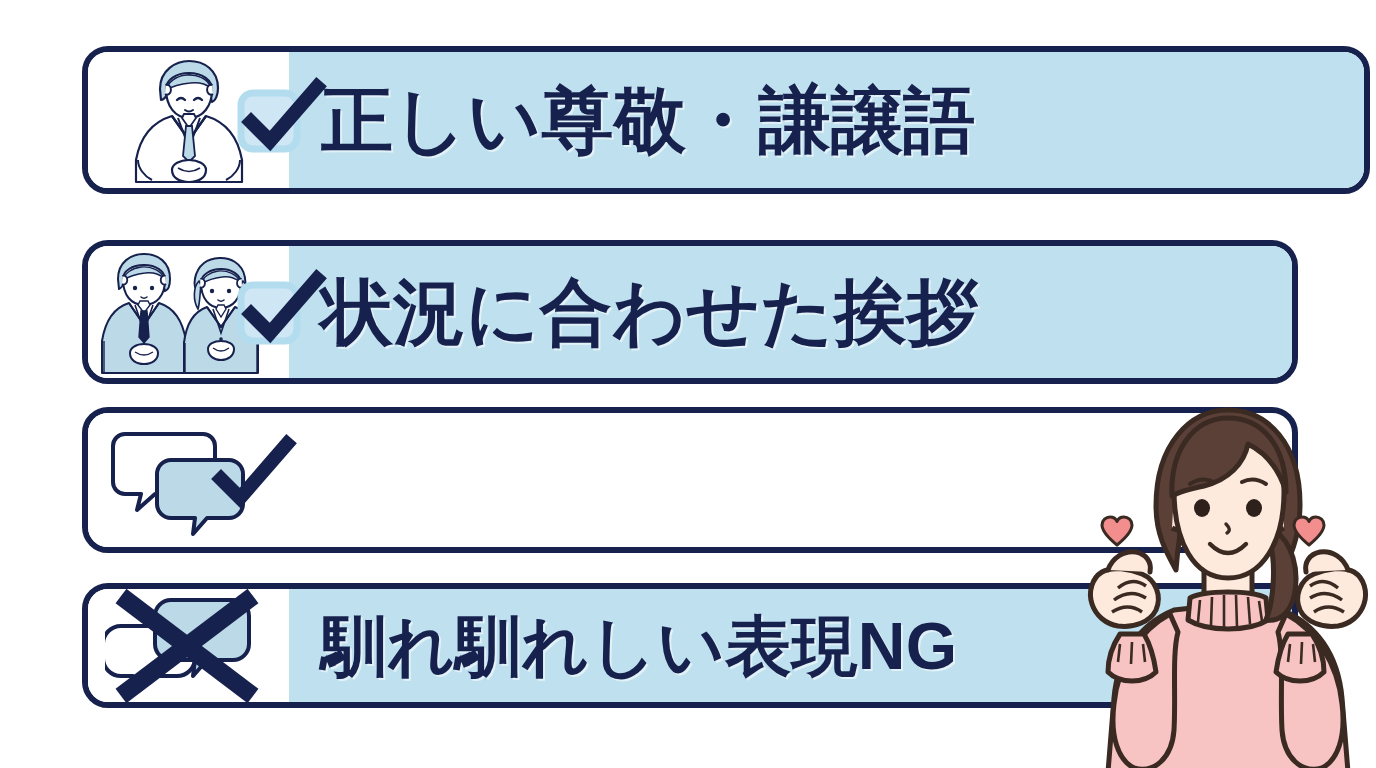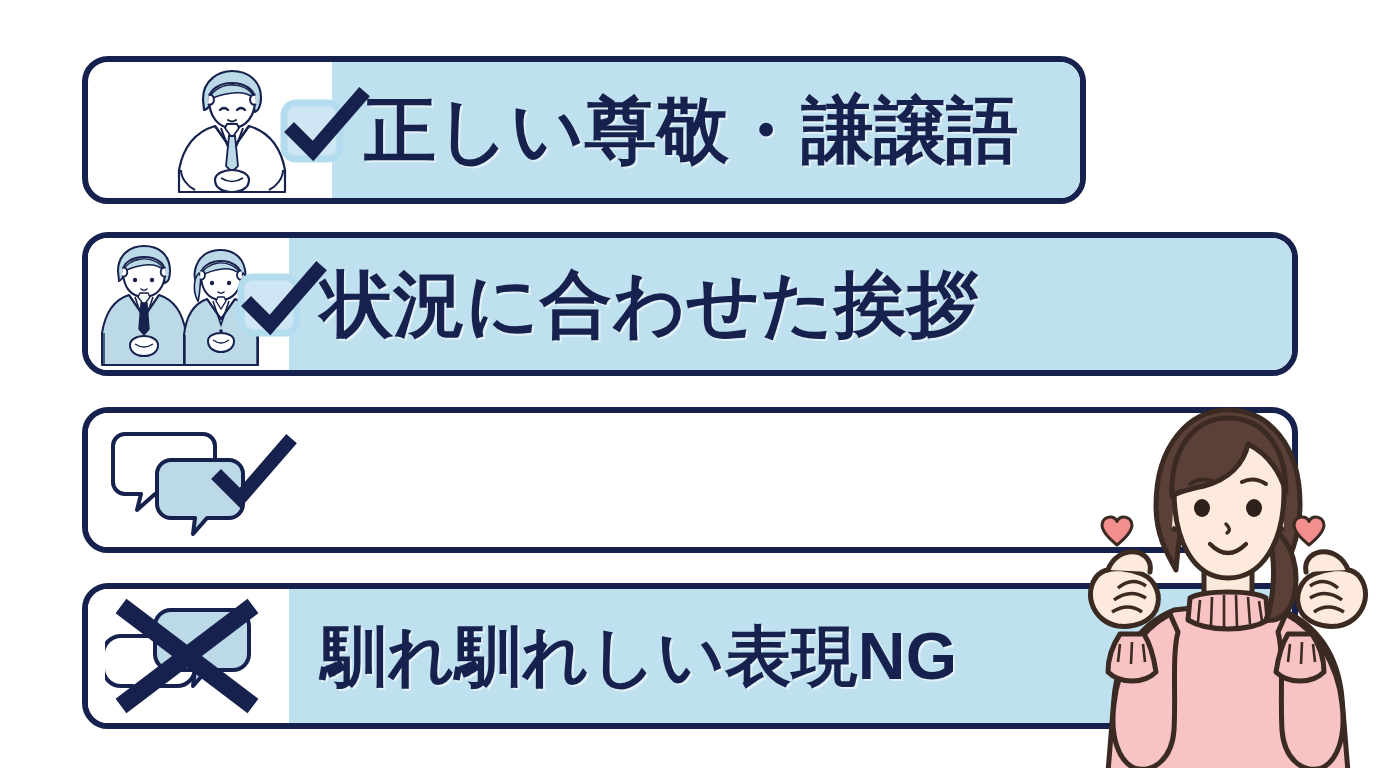--- a/index.html
+++ b/index.html
@@ -52,24 +52,24 @@
     font-size: 72px;
     line-height: 1;
     letter-spacing: 0.005em;
     white-space: nowrap;
     margin-left: 32px;
     text-shadow: 2px 2px 0 rgba(255,255,255,0.55);
   }
   .card-label.small { font-size: 66px; }
 
   
-  #card-1 { left: 82px;  top: 56px;  width: 1004px; height: 148px; padding-left: 43px; }
-  #card-2 { left: 82px;  top: 232px; width: 1216px; height: 144px; }
+  #card-1 { left: 82px;  top: 46px;  width: 1288px; height: 148px; }
+  #card-2 { left: 82px;  top: 240px; width: 1216px; height: 144px; }
   #card-3 { left: 82px;  top: 407px; width: 1216px; height: 146px; }
-  #card-4 { left: 82px;  top: 583px; width: 1216px; height: 146px; }
+  #card-4 { left: 82px;  top: 583px; width: 1216px; height: 125px; }
 
   
   .tick-wrap {
     position: absolute;
     width: 96px;
     height: 86px;
     right: -44px;
     top: 50%;
     transform: translateY(-50%);
     z-index: 5;

